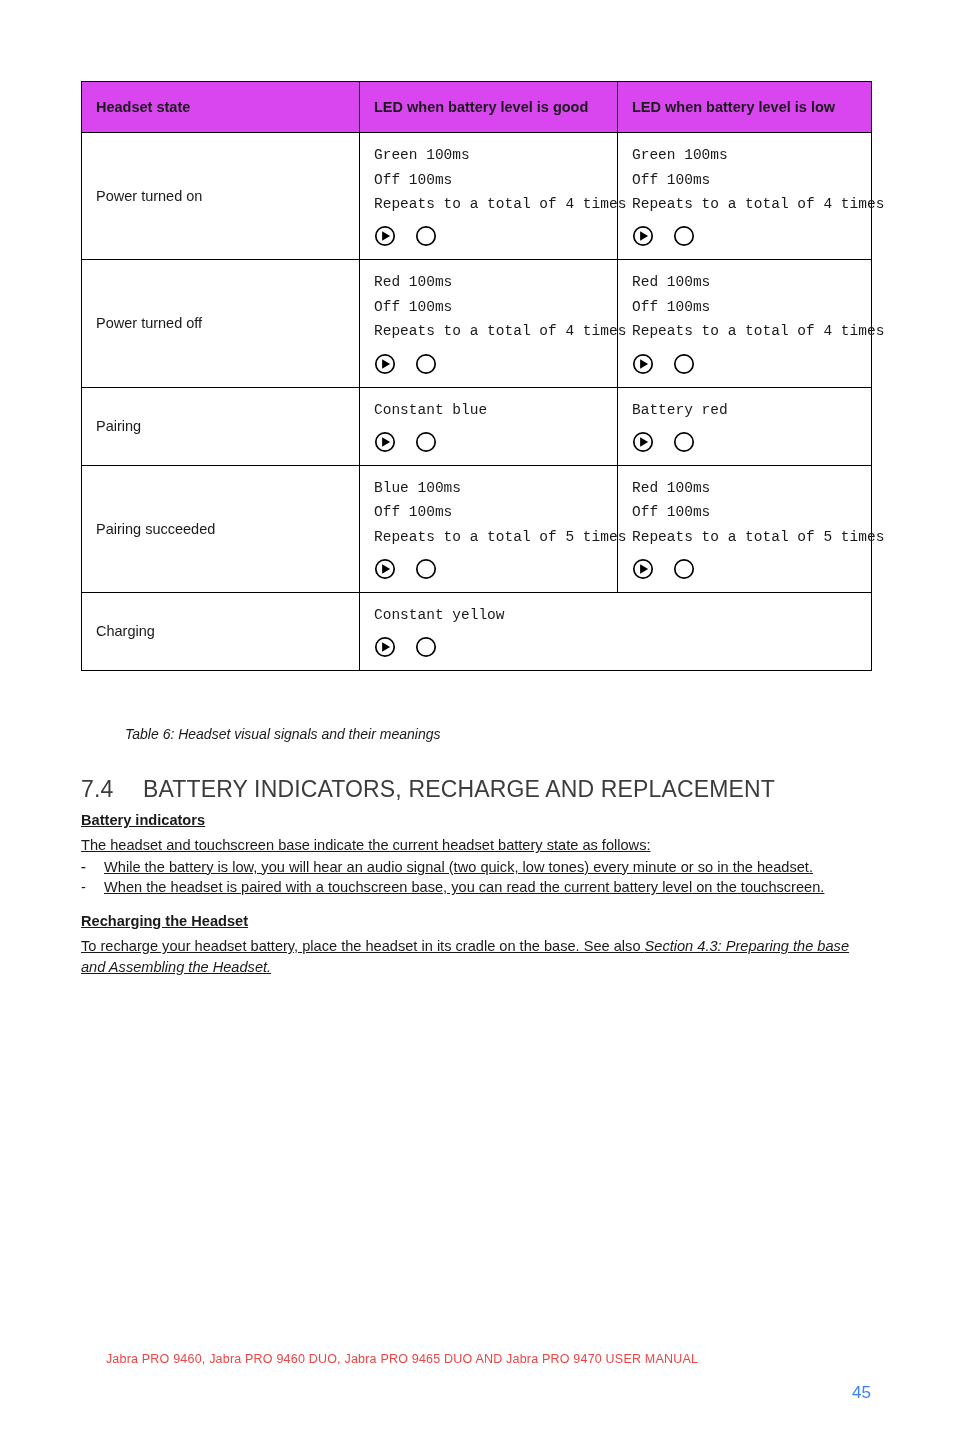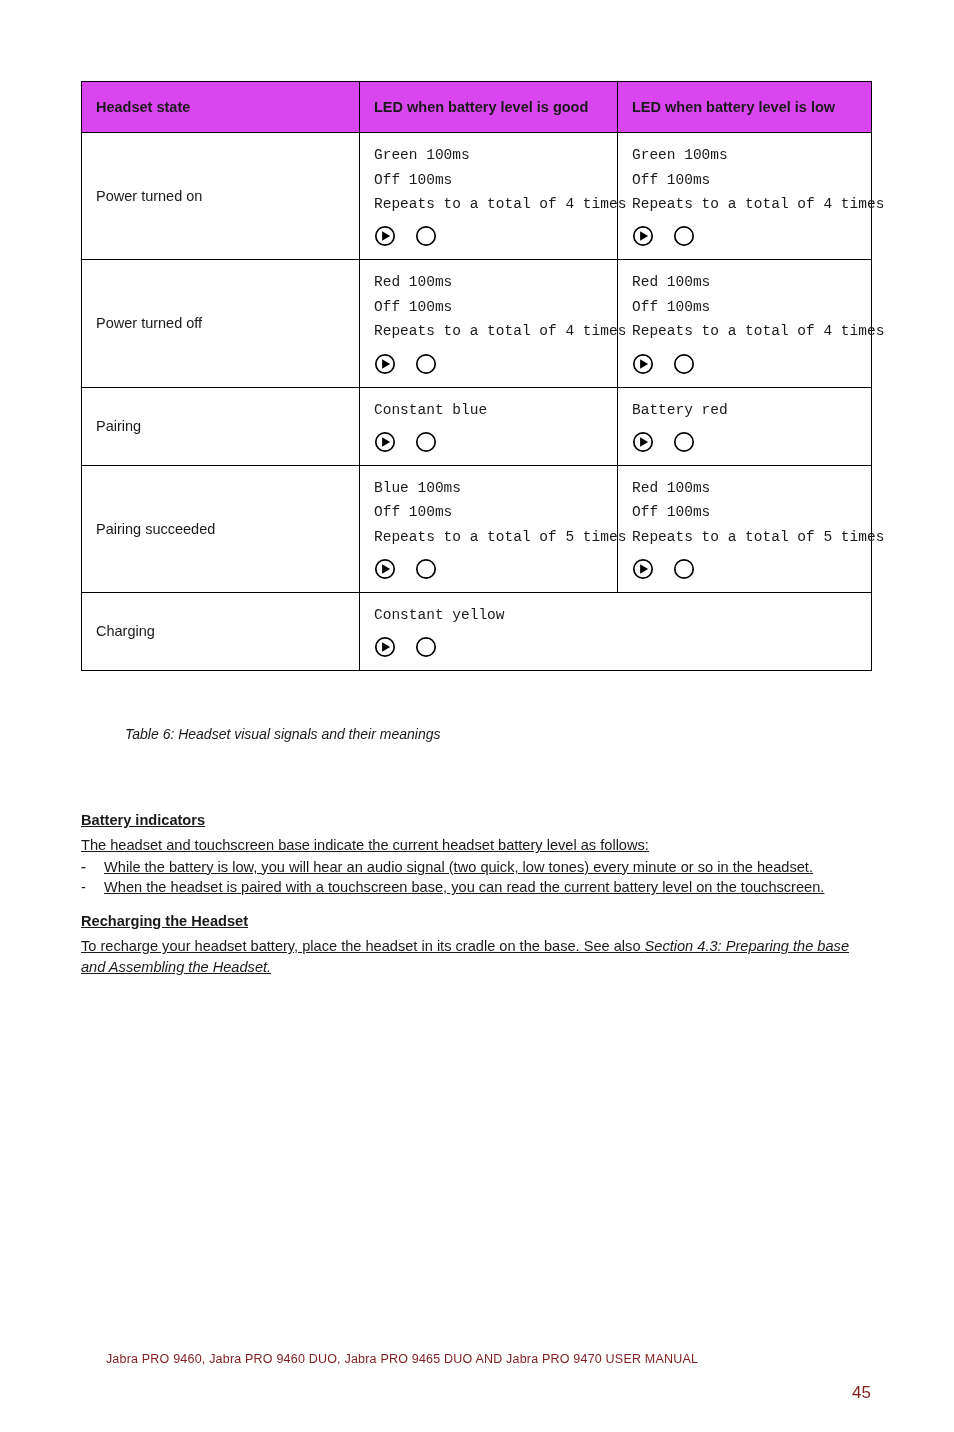--- a/index.html
+++ b/index.html
@@ -136,29 +136,29 @@
   .ital { font-style: italic; }
 
   
   .footer-text {
     position: absolute;
     top: 1352px;
     left: 0;
     width: 804px;
     text-align: center;
     font-size: 12.5px;
-    color: #7f1d1d;
+    color: #ef4444;
     letter-spacing: 0.2px;
   }
   .page-num {
     position: absolute;
     top: 1383px;
     right: 83px;
     font-size: 17px;
-    color: #7f1d1d;
+    color: #3b82f6;
   }
 </style>
 </head>
 <body>
 
 <div class="page">
 
   <table class="signal-table">
     <colgroup>
       <col class="col-state">
@@ -342,24 +342,27 @@
                 </svg>
               </span>
             </div>
           </td>
         </tr>
       </tbody>
   </table>
 
   <div class="table-caption">Table 6: Headset visual signals and their meanings</div>
 
+  <div class="sec-head">
+    <span class="num">7.4</span><span>BATTERY INDICATORS, RECHARGE AND REPLACEMENT</span>
+  </div>
 
   <div class="body-block">
     <div class="sub-head">Battery indicators</div>
-    <p class="para">The headset and touchscreen base indicate the current headset battery level as follows:</p>
+    <p class="para">The headset and touchscreen base indicate the current headset battery state as follows:</p>
     <ul class="bullets" id="battery-bullets">
         <li><span class="dash">-</span></li>
         <li><span class="dash">-</span><span>While the battery is low, you will hear an audio signal (two quick, low tones) every minute or so in the headset.</span></li>
         <li><span class="dash">-</span><span>When the headset is paired with a touchscreen base, you can read the current battery level on the touchscreen.</span></li>
       </ul>
 
     <div class="spacer-sm"></div>
 
     <div class="sub-head">Recharging the Headset</div>
     <p class="para"><span>To recharge your headset battery, place the headset in its cradle on the base. See also </span><span class="ital">Section 4.3: Preparing the base and Assembling the Headset.</span></p>

